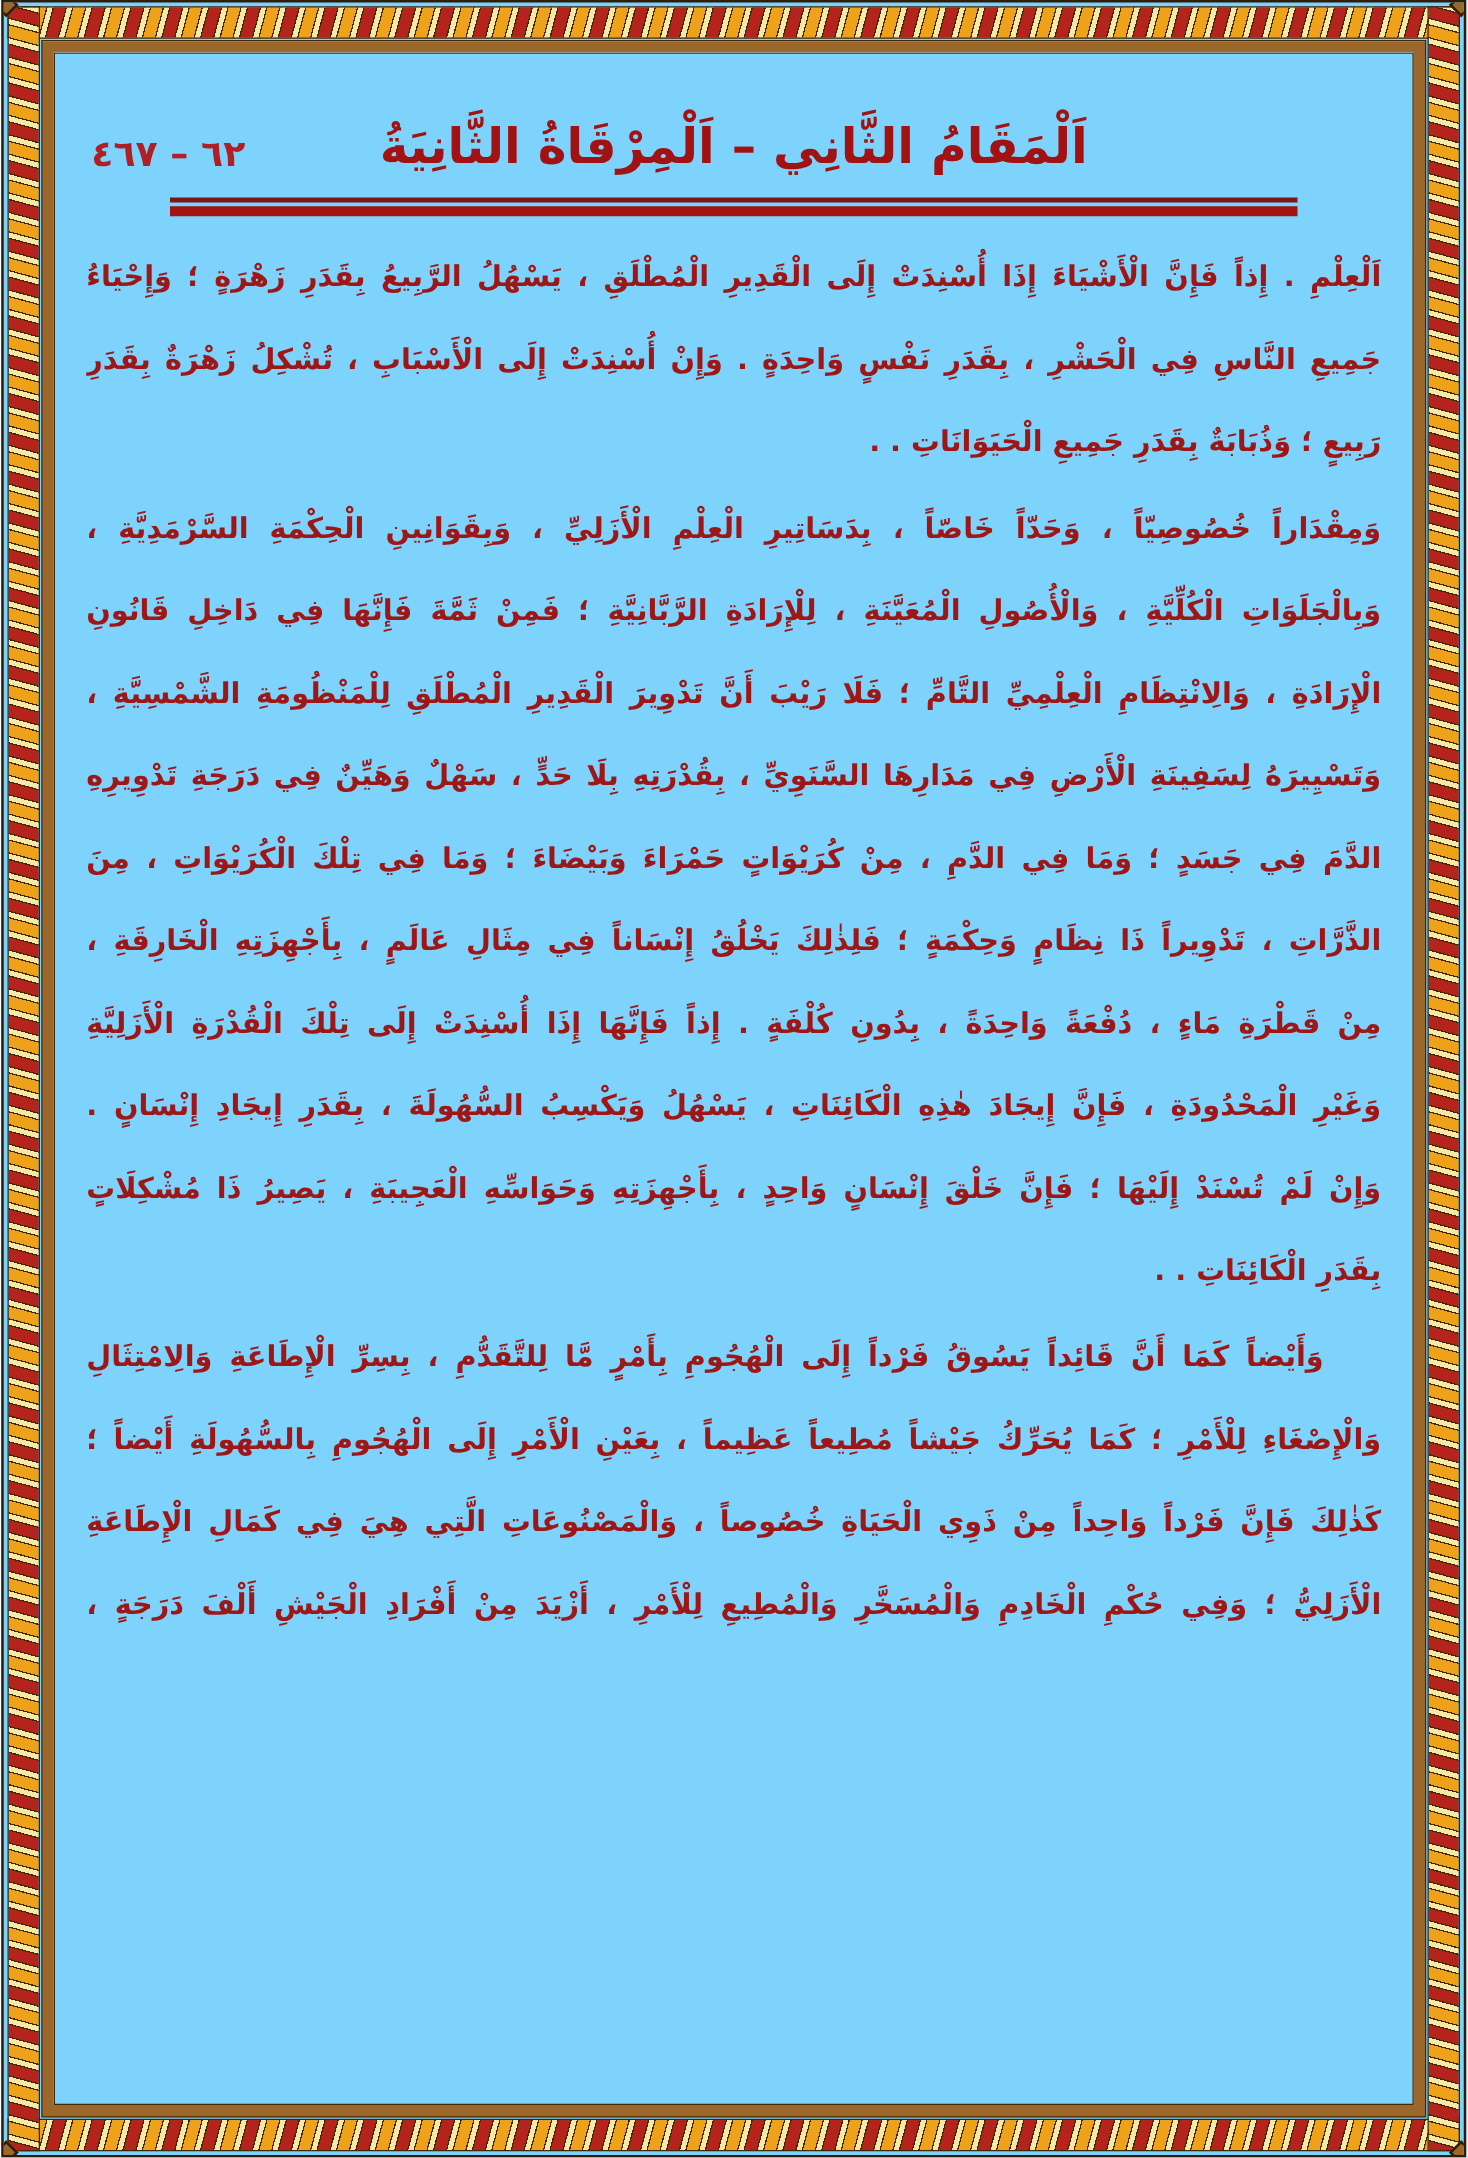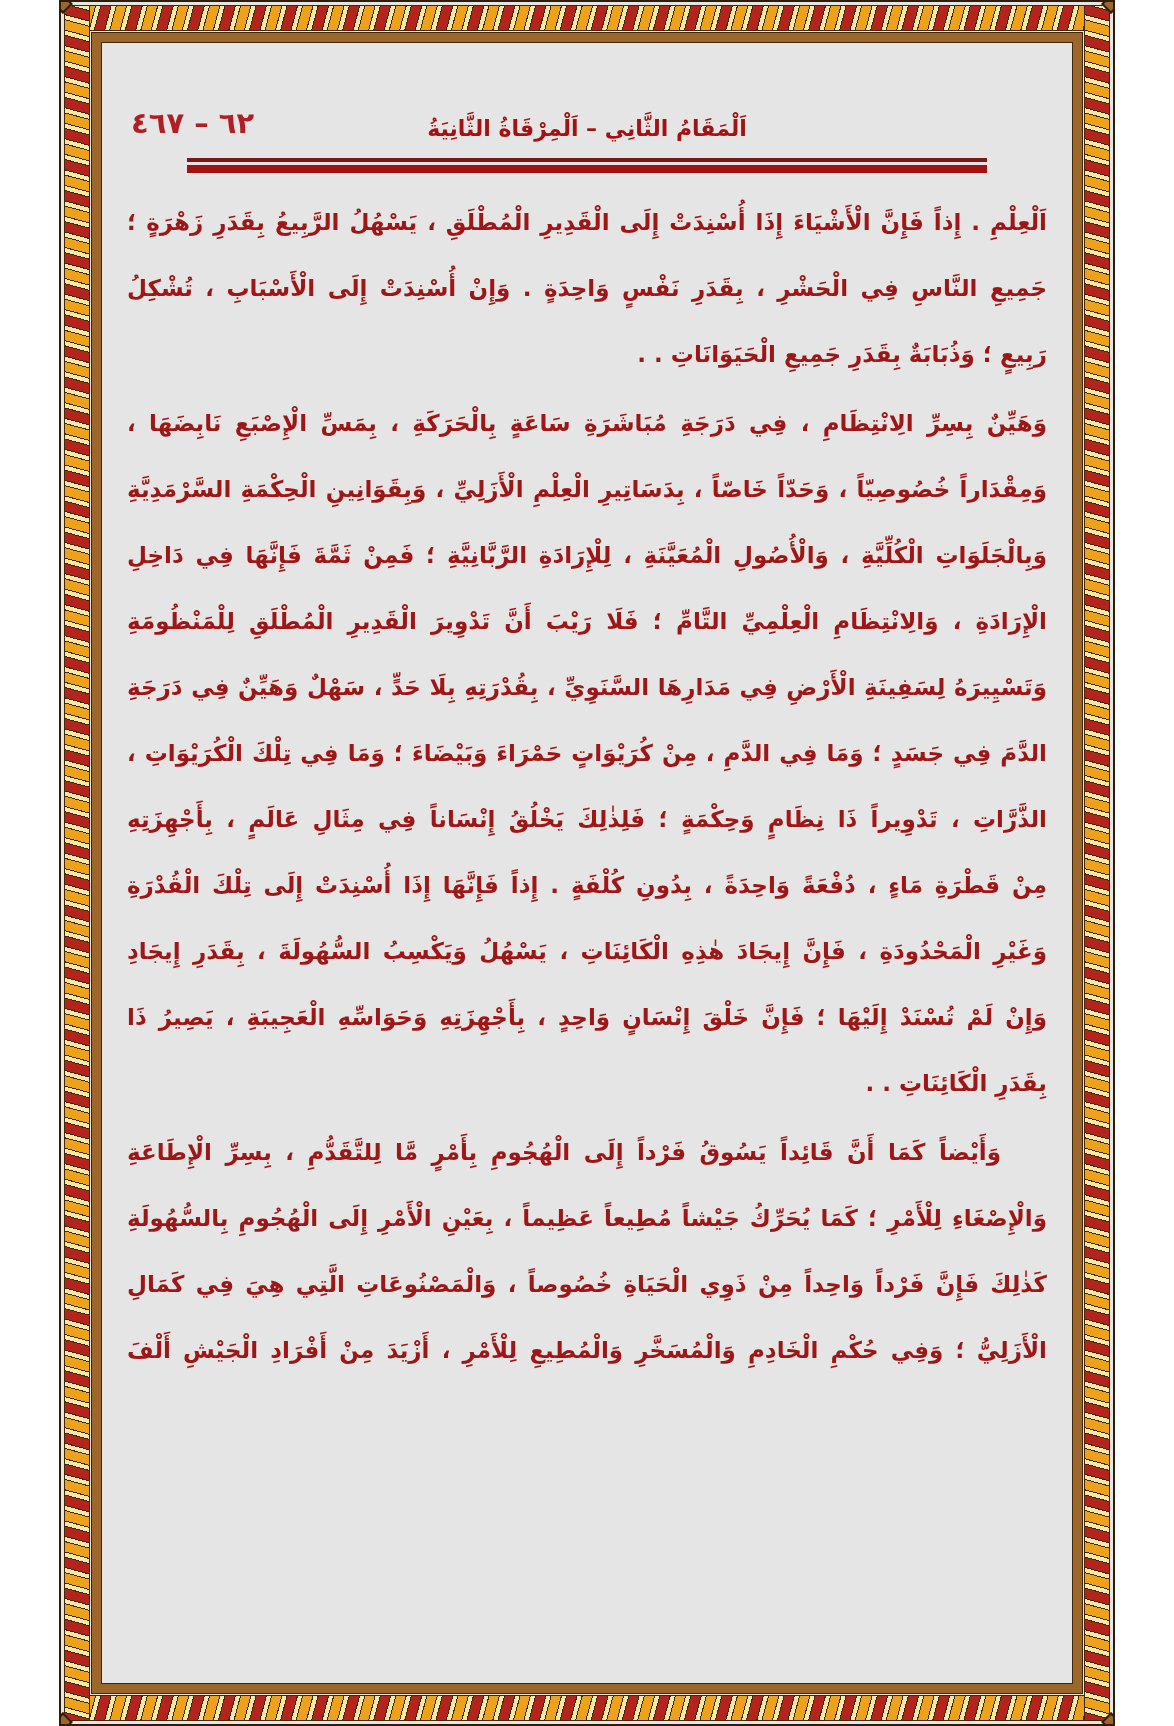--- a/index.html
+++ b/index.html
@@ -4,24 +4,24 @@
 <style>
   html, body {
     margin: 0;
     padding: 0;
     background: #ffffff;
     font-family: "DejaVu Sans", sans-serif;
   }
 
   .page {
     position: relative;
-    width: 1056px;
+    width: 1172px;
     height: 1726px;
     margin: 0 auto;
-    background: #e5e5e5;
+    background: #7dd3fc;
     box-sizing: border-box;
     border: 2px solid #2e1d08;
     overflow: hidden;
   }
 
   
   .frame-band {
     position: absolute;
     border: 1px solid #3f2708;
     box-sizing: border-box;
@@ -83,21 +83,21 @@
     position: absolute;
     left: 4px;
     bottom: 4px;
     font-size: 29px;
     font-weight: bold;
     color: #b01f25;
     direction: rtl;
     letter-spacing: 0;
   }
   .doc-title {
-    font-size: 22px;
+    font-size: 39px;
     font-weight: bold;
     color: #a31212;
     text-align: center;
     line-height: 1.3;
   }
 
   .rule {
     width: 87%;
     margin: 14px auto 16px auto;
     height: 3px;
@@ -146,21 +146,20 @@
 
     <div class="rule"></div>
 
     <div class="body-text">
         <div class="para">
           <div class="line">اَلْعِلْمِ . إِذاً فَإِنَّ الْأَشْيَاءَ إِذَا أُسْنِدَتْ إِلَى الْقَدِيرِ الْمُطْلَقِ ، يَسْهُلُ الرَّبِيعُ بِقَدَرِ زَهْرَةٍ ؛ وَإِحْيَاءُ</div>
           <div class="line">جَمِيعِ النَّاسِ فِي الْحَشْرِ ، بِقَدَرِ نَفْسٍ وَاحِدَةٍ . وَإِنْ أُسْنِدَتْ إِلَى الْأَسْبَابِ ، تُشْكِلُ زَهْرَةٌ بِقَدَرِ</div>
           <div class="line end">رَبِيعٍ ؛ وَذُبَابَةٌ بِقَدَرِ جَمِيعِ الْحَيَوَانَاتِ . .</div>
         </div>
         <div class="para">
-          <div class="line">وَهَيِّنٌ بِسِرِّ الِانْتِظَامِ ، فِي دَرَجَةِ مُبَاشَرَةِ سَاعَةٍ بِالْحَرَكَةِ ، بِمَسِّ الْإِصْبَعِ نَابِضَهَا ، بِالْمِفْتَاحِ ؛</div>
           <div class="line">وَمِقْدَاراً خُصُوصِيّاً ، وَحَدّاً خَاصّاً ، بِدَسَاتِيرِ الْعِلْمِ الْأَزَلِيِّ ، وَبِقَوَانِينِ الْحِكْمَةِ السَّرْمَدِيَّةِ ،</div>
           <div class="line">وَبِالْجَلَوَاتِ الْكُلِّيَّةِ ، وَالْأُصُولِ الْمُعَيَّنَةِ ، لِلْإِرَادَةِ الرَّبَّانِيَّةِ ؛ فَمِنْ ثَمَّةَ فَإِنَّهَا فِي دَاخِلِ قَانُونِ</div>
           <div class="line">الْإِرَادَةِ ، وَالِانْتِظَامِ الْعِلْمِيِّ التَّامِّ ؛ فَلَا رَيْبَ أَنَّ تَدْوِيرَ الْقَدِيرِ الْمُطْلَقِ لِلْمَنْظُومَةِ الشَّمْسِيَّةِ ،</div>
           <div class="line">وَتَسْيِيرَهُ لِسَفِينَةِ الْأَرْضِ فِي مَدَارِهَا السَّنَوِيِّ ، بِقُدْرَتِهِ بِلَا حَدٍّ ، سَهْلٌ وَهَيِّنٌ فِي دَرَجَةِ تَدْوِيرِهِ</div>
           <div class="line">الدَّمَ فِي جَسَدٍ ؛ وَمَا فِي الدَّمِ ، مِنْ كُرَيْوَاتٍ حَمْرَاءَ وَبَيْضَاءَ ؛ وَمَا فِي تِلْكَ الْكُرَيْوَاتِ ، مِنَ</div>
           <div class="line">الذَّرَّاتِ ، تَدْوِيراً ذَا نِظَامٍ وَحِكْمَةٍ ؛ فَلِذٰلِكَ يَخْلُقُ إِنْسَاناً فِي مِثَالِ عَالَمٍ ، بِأَجْهِزَتِهِ الْخَارِقَةِ ،</div>
           <div class="line">مِنْ قَطْرَةِ مَاءٍ ، دُفْعَةً وَاحِدَةً ، بِدُونِ كُلْفَةٍ . إِذاً فَإِنَّهَا إِذَا أُسْنِدَتْ إِلَى تِلْكَ الْقُدْرَةِ الْأَزَلِيَّةِ</div>
           <div class="line">وَغَيْرِ الْمَحْدُودَةِ ، فَإِنَّ إِيجَادَ هٰذِهِ الْكَائِنَاتِ ، يَسْهُلُ وَيَكْسِبُ السُّهُولَةَ ، بِقَدَرِ إِيجَادِ إِنْسَانٍ .</div>
           <div class="line">وَإِنْ لَمْ تُسْنَدْ إِلَيْهَا ؛ فَإِنَّ خَلْقَ إِنْسَانٍ وَاحِدٍ ، بِأَجْهِزَتِهِ وَحَوَاسِّهِ الْعَجِيبَةِ ، يَصِيرُ ذَا مُشْكِلَاتٍ</div>
           <div class="line end">بِقَدَرِ الْكَائِنَاتِ . .</div>

